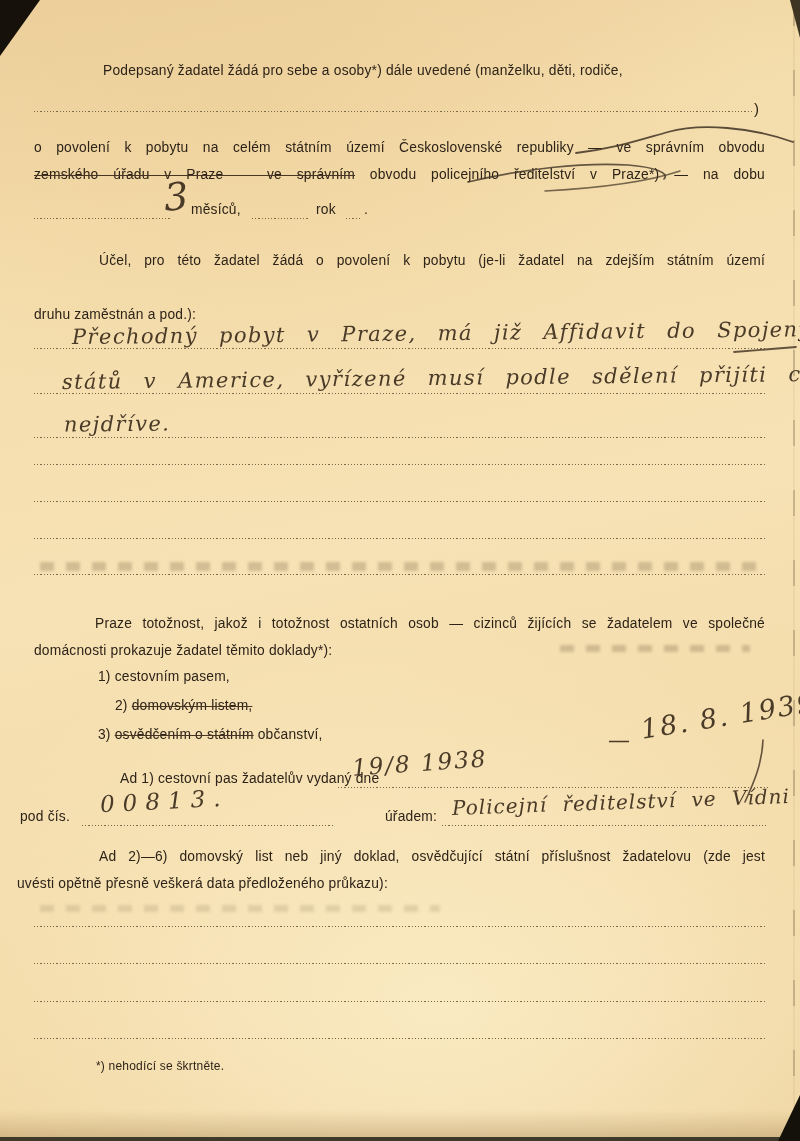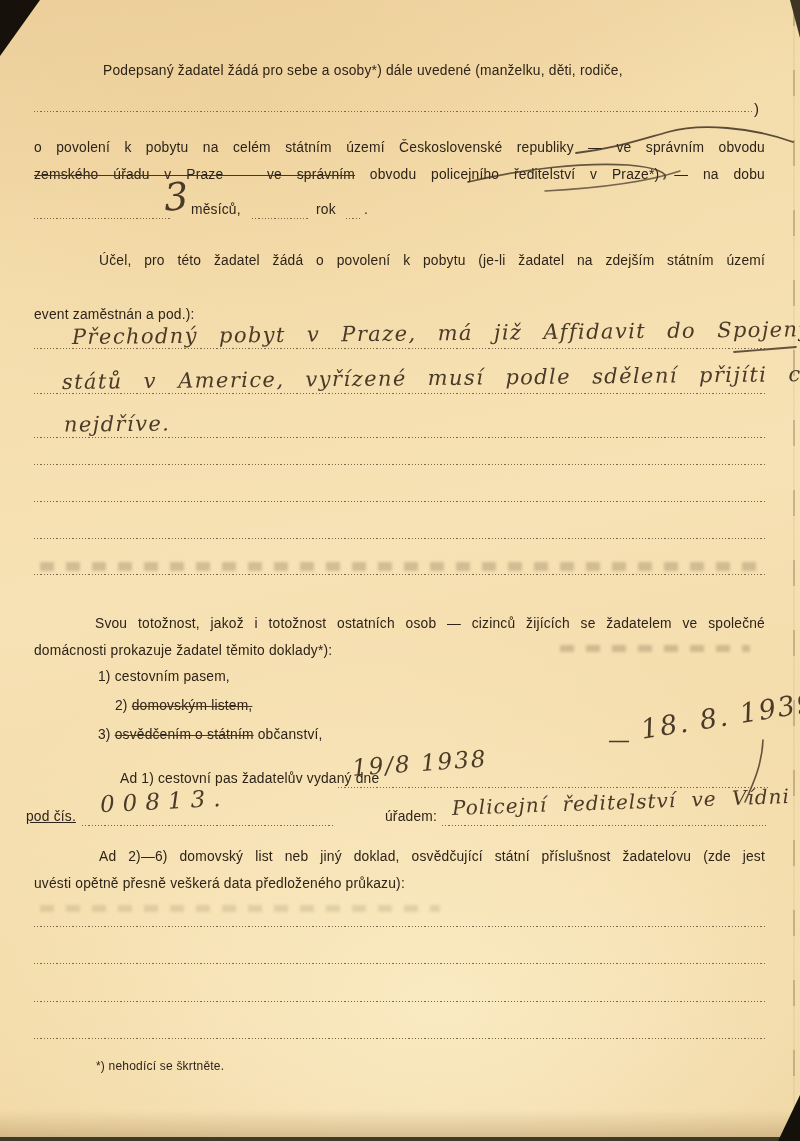--- a/index.html
+++ b/index.html
@@ -49,59 +49,59 @@
 
   <div class="dot" style="left:34px;top:217px;width:138px;"></div>
   <div class="hand" style="left:164px;top:178px;font-size:38px;transform:rotate(-4deg);">3</div>
   <div class="pl" style="left:191px;top:201px;">měsíců,</div>
   <div class="dot" style="left:252px;top:217px;width:56px;"></div>
   <div class="pl" style="left:316px;top:201px;text-align:center;">rok</div>
   <div class="dot" style="left:346px;top:217px;width:16px;"></div>
   <div class="pl" style="left:364px;top:201px;">.</div>
 
   <div class="pl just" style="left:99px;top:252px;width:666px;">Účel, pro této žadatel žádá o povolení k pobytu (je-li žadatel na zdejším státním území</div>
-  <div class="pl" style="left:34px;top:306px;">event zaměstnán a pod.):</div>
+  <div class="pl" style="left:34px;top:306px;">druhu zaměstnán a pod.):</div>
 
   <div class="hand ans" style="left:72px;top:323px;">Přechodný pobyt v Praze, má již Affidavit do Spojených</div>
   <div class="dot" style="left:34px;top:347px;width:731px;"></div>
   <div class="hand ans" style="left:62px;top:368px;">států v Americe, vyřízené musí podle sdělení přijíti co</div>
   <div class="dot" style="left:34px;top:392px;width:731px;"></div>
   <div class="hand ans" style="left:64px;top:414px;">nejdříve.</div>
   <div class="dot" style="left:34px;top:436px;width:731px;"></div>
 
   <div class="dot" style="left:34px;top:463px;width:731px;"></div>
   <div class="dot" style="left:34px;top:500px;width:731px;"></div>
   <div class="dot" style="left:34px;top:537px;width:731px;"></div>
   <div class="smudge" style="left:40px;top:562px;width:720px;"></div>
   <div class="dot" style="left:34px;top:573px;width:731px;"></div>
 
-  <div class="pl just" style="left:95px;top:615px;width:670px;">Svou totožnost, jakož i totožnost ostatních osob — cizinců žijících se žadatelem ve společné</div>
+  <div class="pl just" style="left:95px;top:615px;width:670px;">Praze totožnost, jakož i totožnost ostatních osob — cizinců žijících se žadatelem ve společné</div>
   <div class="pl" style="left:34px;top:642px;">domácnosti prokazuje žadatel těmito doklady*):</div>
   <div class="smudge" style="left:560px;top:645px;width:190px;height:7px;"></div>
 
   <div class="pl" style="left:98px;top:668px;"><span>1) </span><span class="strike"></span><span>cestovním pasem,</span></div>
   <div class="pl" style="left:98px;top:697px;margin-left:17px;"><span>2) </span><span class="strike">domovským listem,</span><span></span></div>
   <div class="pl" style="left:98px;top:726px;"><span>3) </span><span class="strike">osvědčením o státním</span><span> občanství,</span></div>
 
   <div class="hand" style="left:608px;top:730px;font-size:22px;">—</div>
   <div class="hand" style="left:640px;top:702px;font-size:27px;letter-spacing:2px;transform:rotate(-9deg);">18. 8. 1939</div>
 
   <div class="pl" style="left:79px;top:770px;margin-left:41px;">Ad 1) cestovní pas žadatelův vydaný dne</div>
   <div class="hand" style="left:352px;top:752px;font-size:23px;letter-spacing:2px;transform:rotate(-4deg);">19/8 1938</div>
   <div class="dot" style="left:338px;top:786px;width:430px;"></div>
 
-  <div class="pl" style="left:26px;top:808px;text-decoration:underline;">pod čís.</div>
+  <div class="pl" style="left:20px;top:808px;">pod čís.</div>
   <div class="hand" style="left:100px;top:790px;font-size:23px;letter-spacing:8px;transform:rotate(-3deg);">00813.</div>
   <div class="dot" style="left:82px;top:824px;width:252px;"></div>
   <div class="pl" style="left:385px;top:808px;">úřadem:</div>
   <div class="hand" style="left:452px;top:792px;font-size:20px;letter-spacing:1px;word-spacing:8px;transform:rotate(-2deg);">Policejní ředitelství ve Vídni</div>
   <div class="dot" style="left:442px;top:824px;width:326px;"></div>
 
   <div class="pl just" style="left:99px;top:848px;width:666px;">Ad 2)—6) domovský list neb jiný doklad, osvědčující státní příslušnost žadatelovu (zde jest</div>
-  <div class="pl" style="left:34px;top:875px;">uvésti opětně přesně veškerá data předloženého průkazu):</div>
+  <div class="pl" style="left:17px;top:875px;">uvésti opětně přesně veškerá data předloženého průkazu):</div>
 
   <div class="smudge" style="left:40px;top:905px;width:400px;height:7px;opacity:.3;"></div>
   <div class="dot" style="left:34px;top:925px;width:731px;"></div>
   <div class="dot" style="left:34px;top:962px;width:731px;"></div>
   <div class="dot" style="left:34px;top:1000px;width:731px;"></div>
   <div class="dot" style="left:34px;top:1037px;width:731px;"></div>
 
   <div class="pl fnote" style="left:96px;top:1059px;">*) nehodící se škrtněte.</div>
 
   <svg class="flourish" width="800" height="1141" viewBox="0 0 800 1141">

